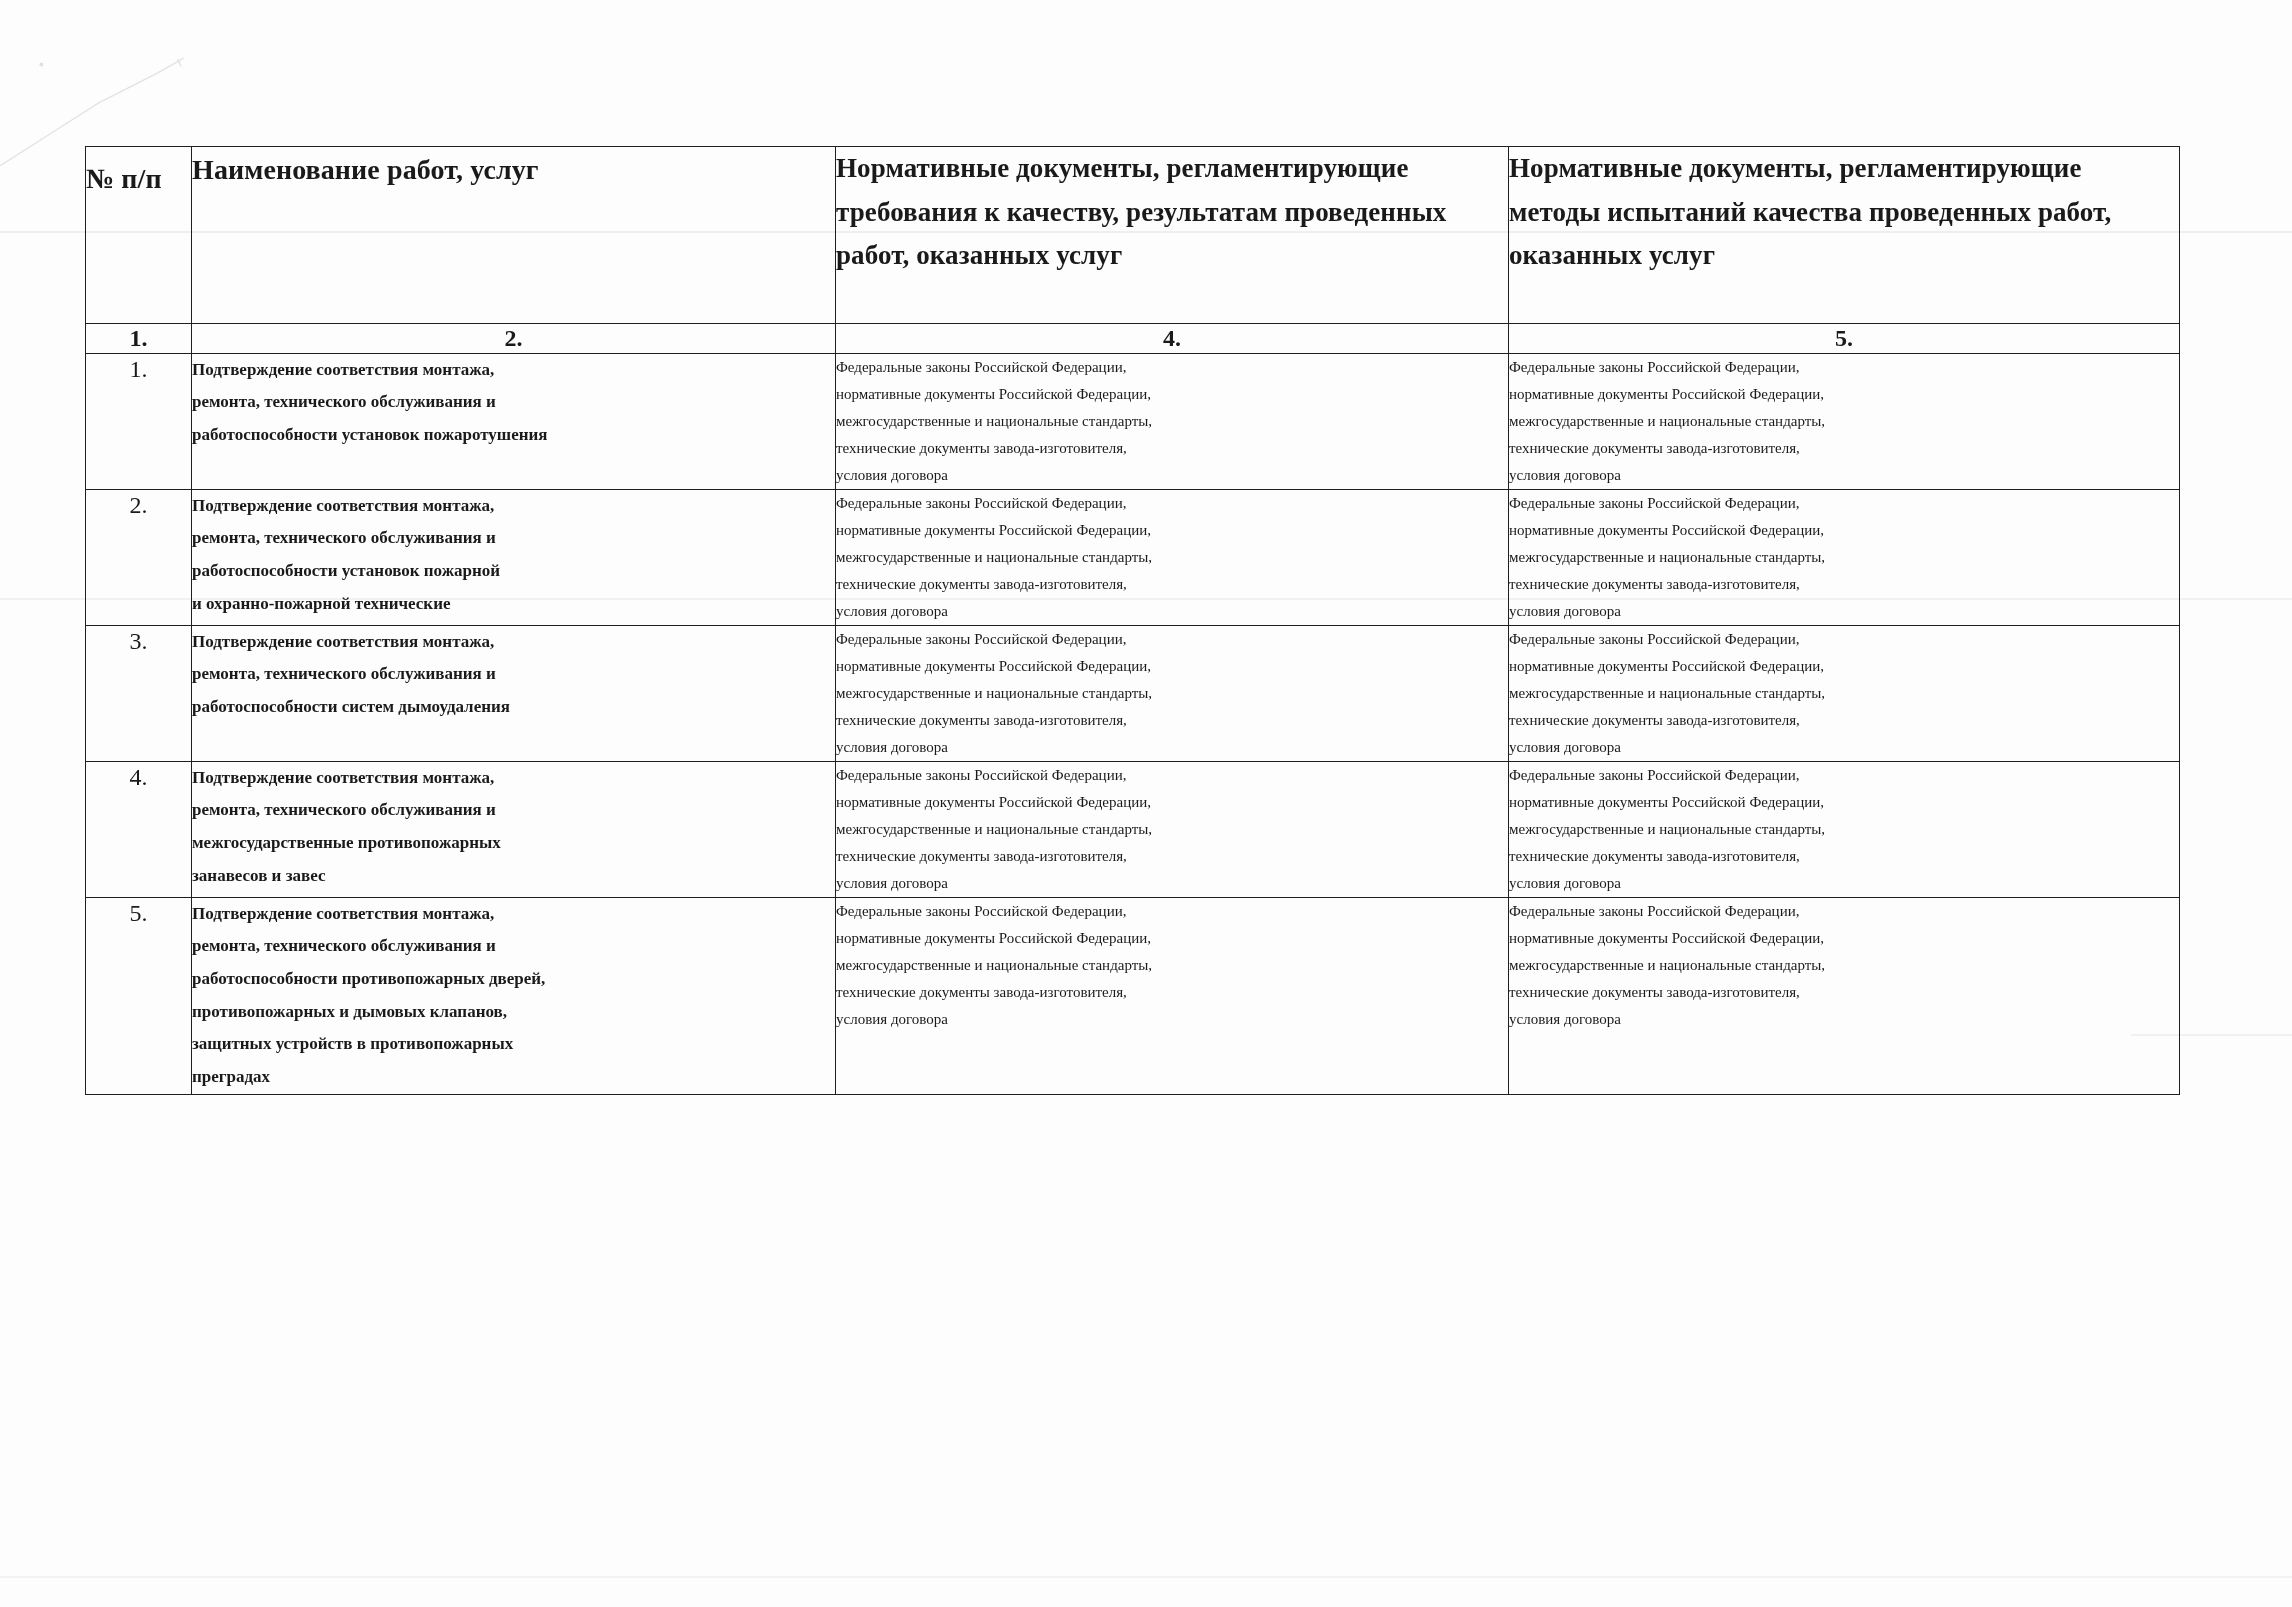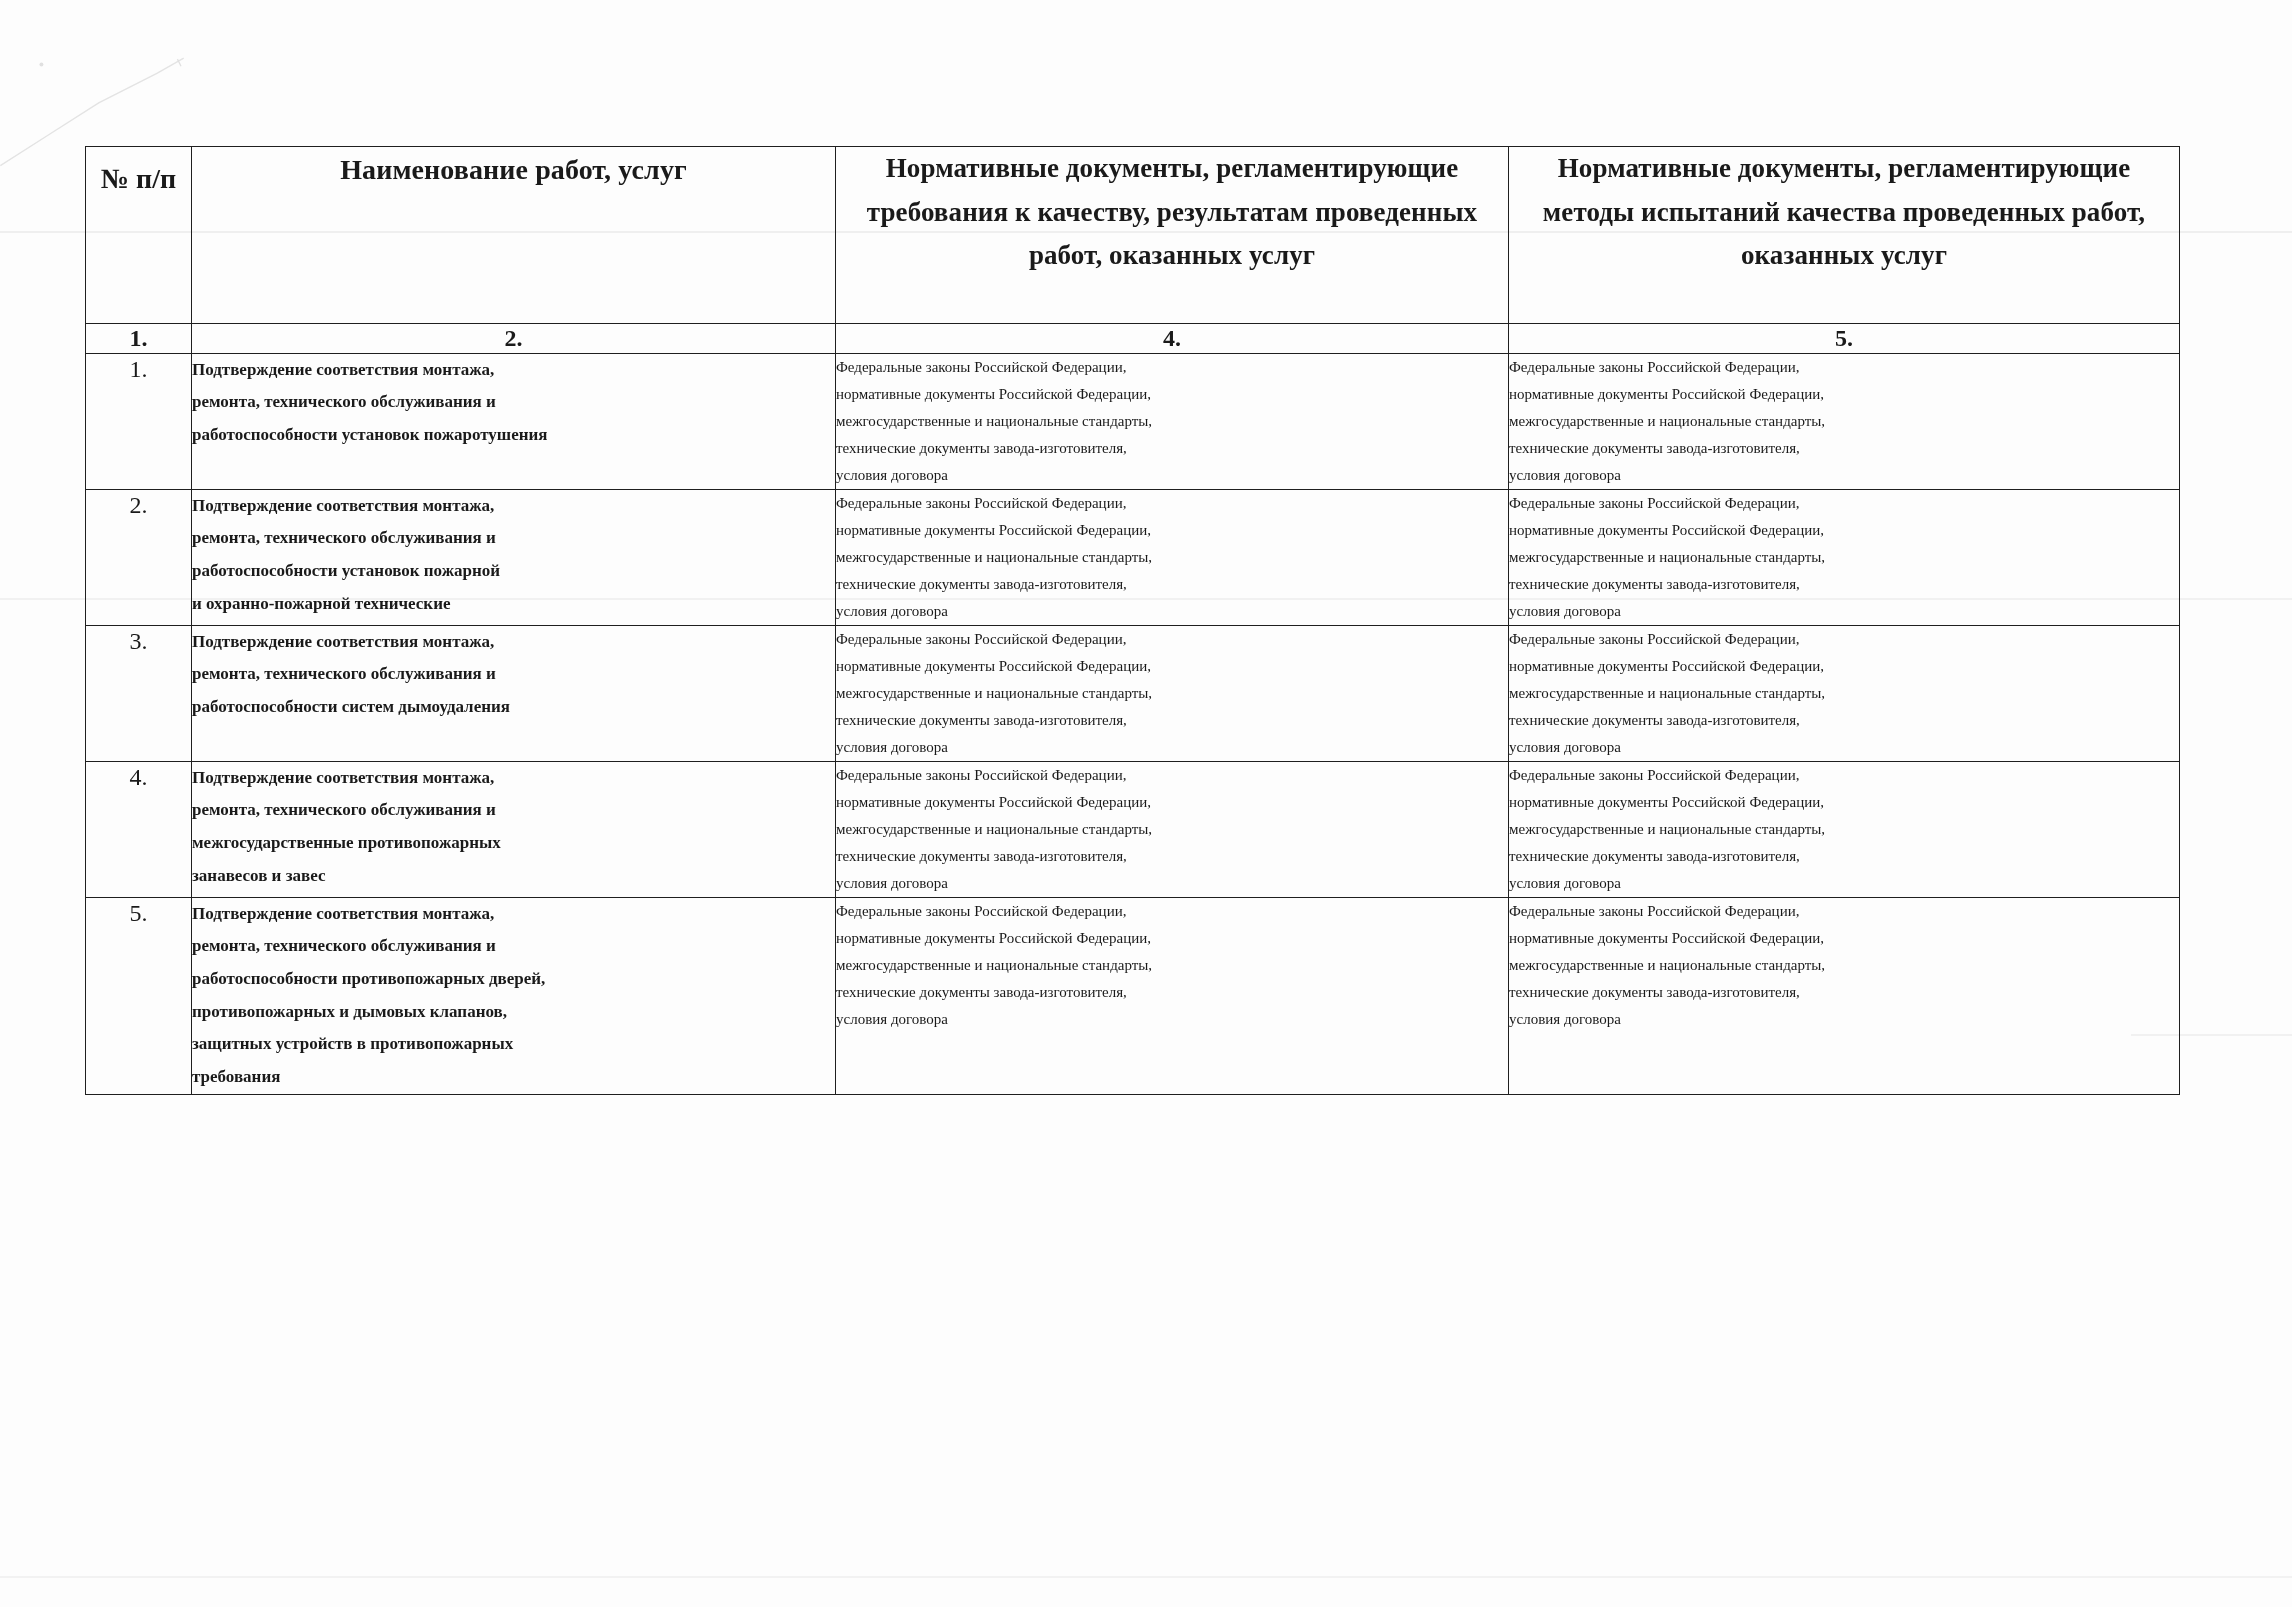--- a/index.html
+++ b/index.html
@@ -60,21 +60,21 @@
   }
 
   
   col.c-num   { width: 106px; }
   col.c-name  { width: 644px; }
   col.c-req   { width: 673px; }
   col.c-meth  { width: 671px; }
 
   
   .hdr {
-    text-align: center;
+    text-align: left;
     vertical-align: middle;
     font-weight: bold;
     font-size: 27px;
     line-height: 1.62;
     letter-spacing: 0.1px;
     padding: 12.5px 16px 14.3px 16px;
     height: 176px;
   }
   .hdr-num {
     font-size: 28px;
@@ -273,21 +273,21 @@
         </tr>
 
         <tr>
           <td class="cell-num">5.</td>
           <td class="cell-name">
             <span class="ln">Подтверждение соответствия монтажа,</span>
             <span class="ln">ремонта, технического обслуживания и</span>
             <span class="ln">работоспособности противопожарных дверей,</span>
             <span class="ln">противопожарных и дымовых клапанов,</span>
             <span class="ln">защитных устройств в противопожарных</span>
-            <span class="ln">требования</span>
+            <span class="ln">преградах</span>
           </td>
           <td class="cell-doc">
             <span class="ln">Федеральные законы Российской Федерации,</span>
             <span class="ln">нормативные документы Российской Федерации,</span>
             <span class="ln">межгосударственные и национальные стандарты,</span>
             <span class="ln">технические документы завода-изготовителя,</span>
             <span class="ln">условия договора</span>
           </td>
           <td class="cell-doc">
             <span class="ln">Федеральные законы Российской Федерации,</span>

